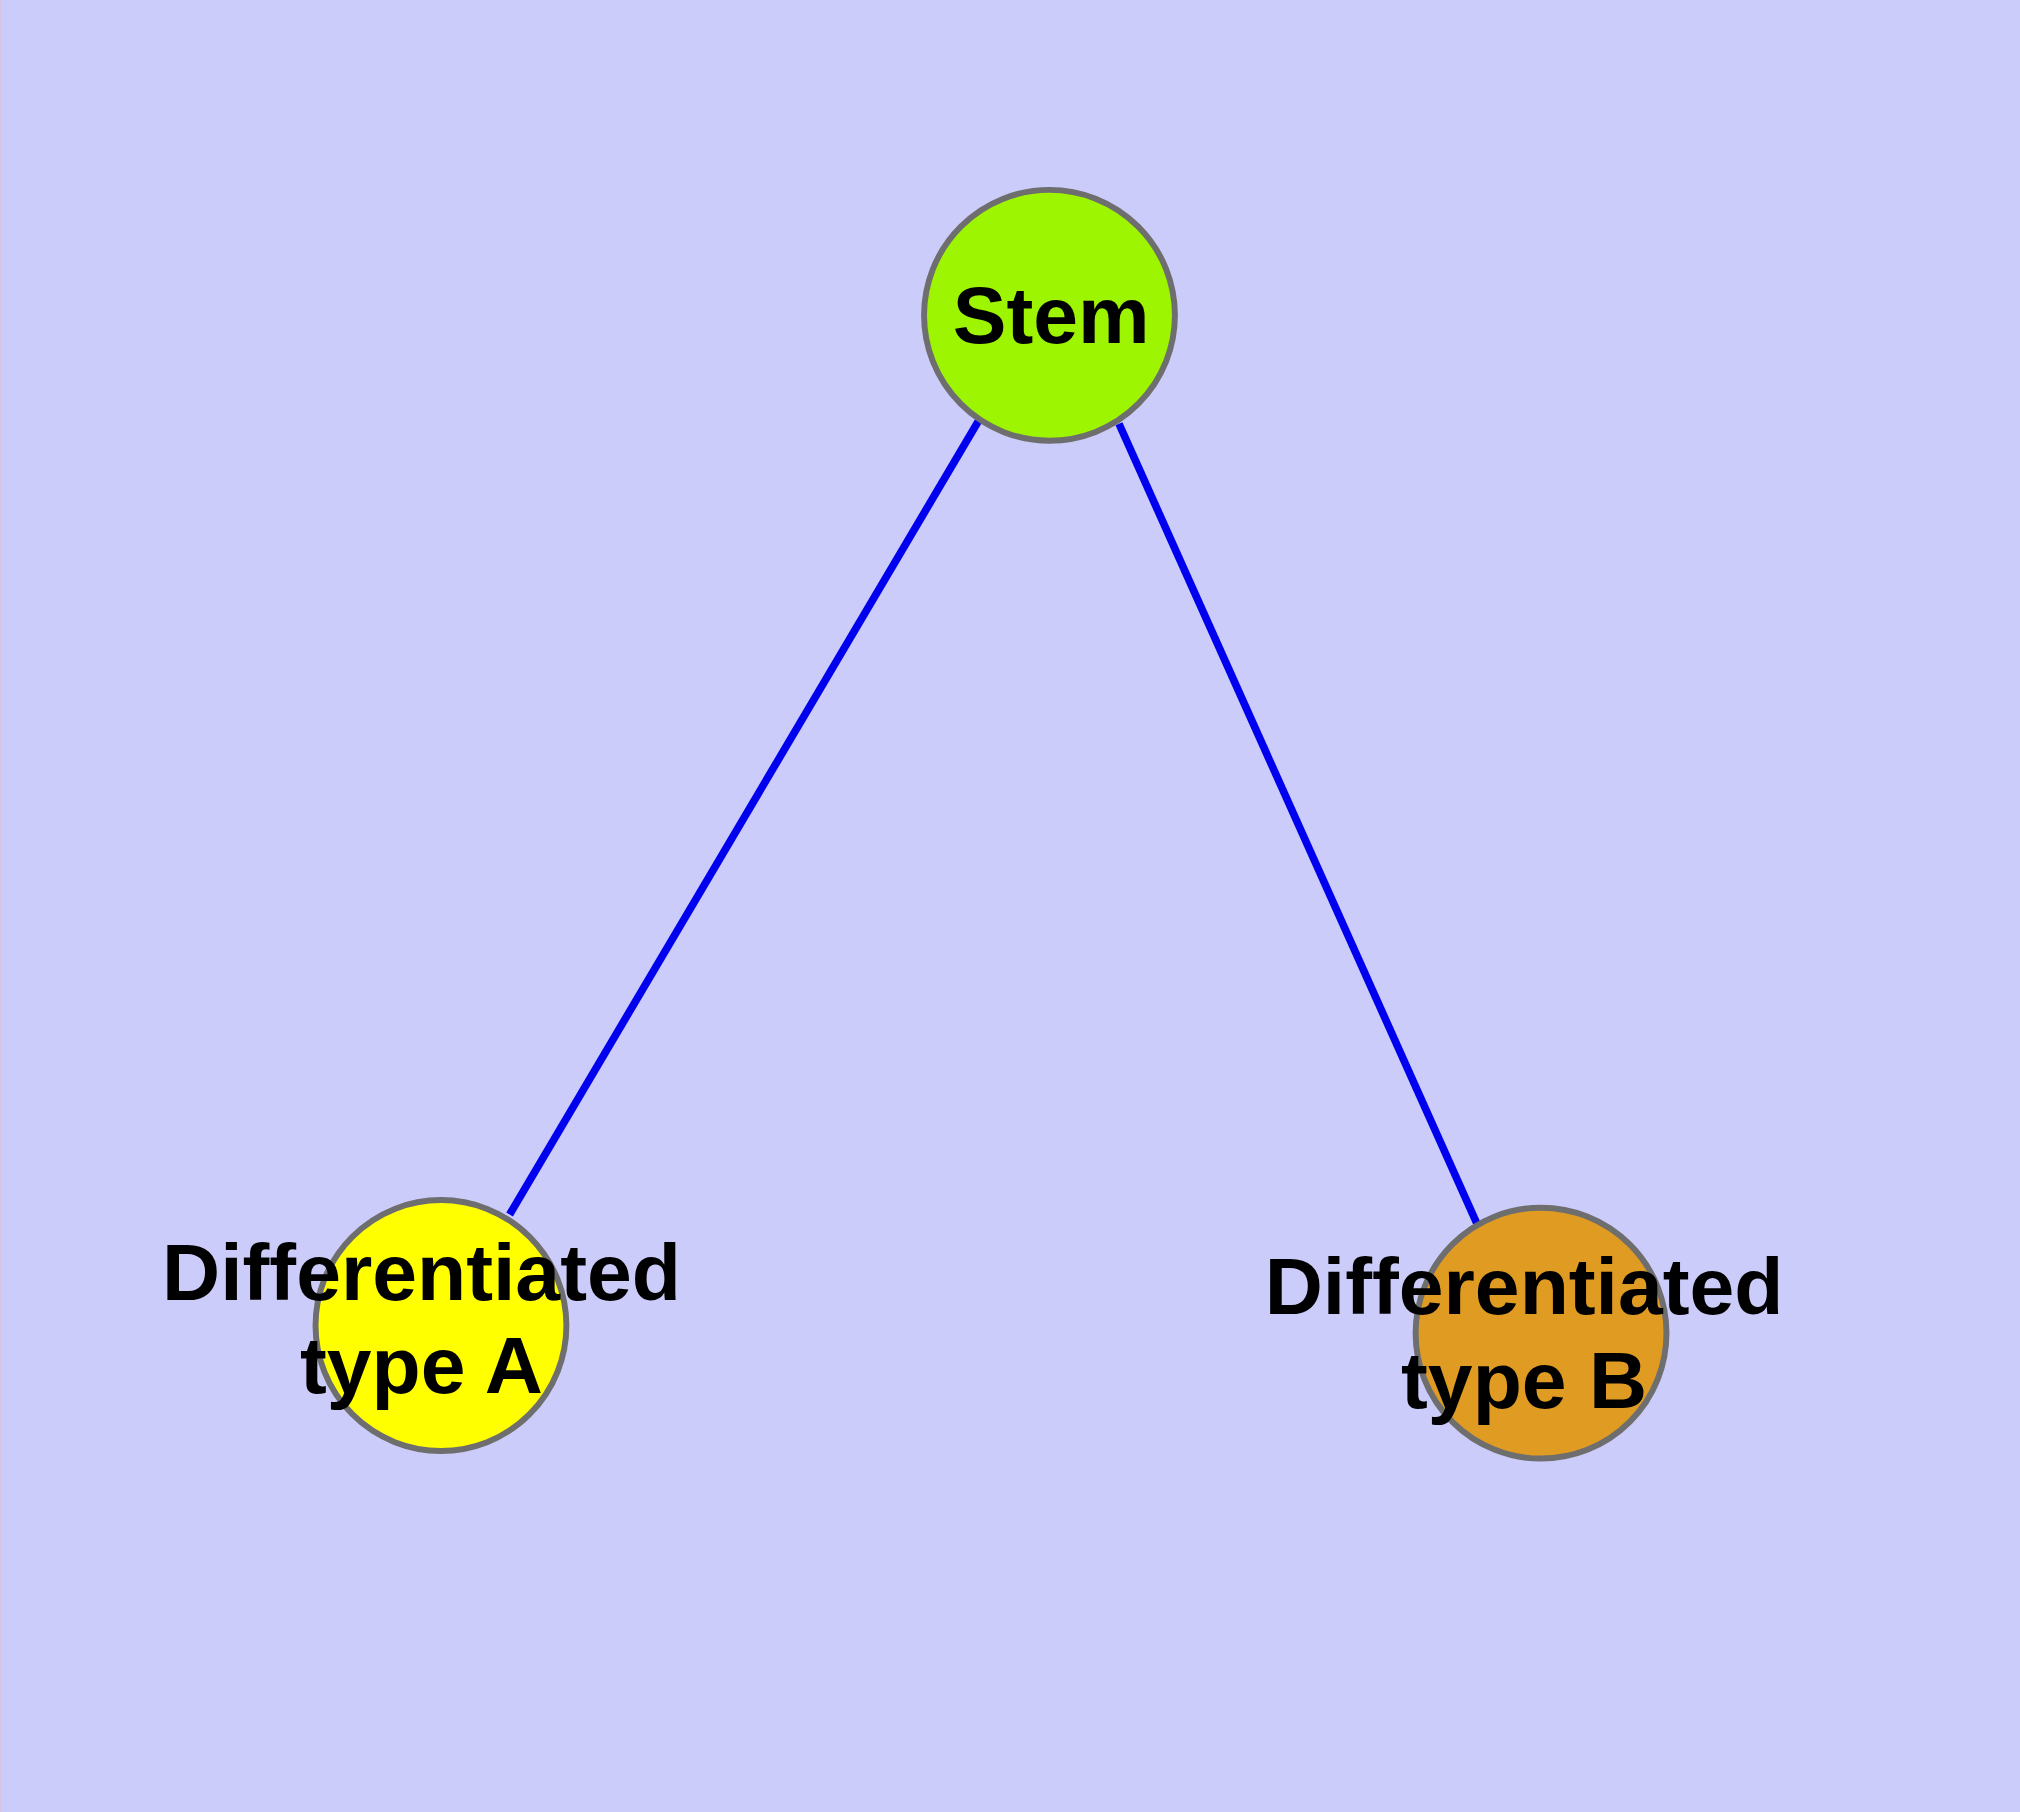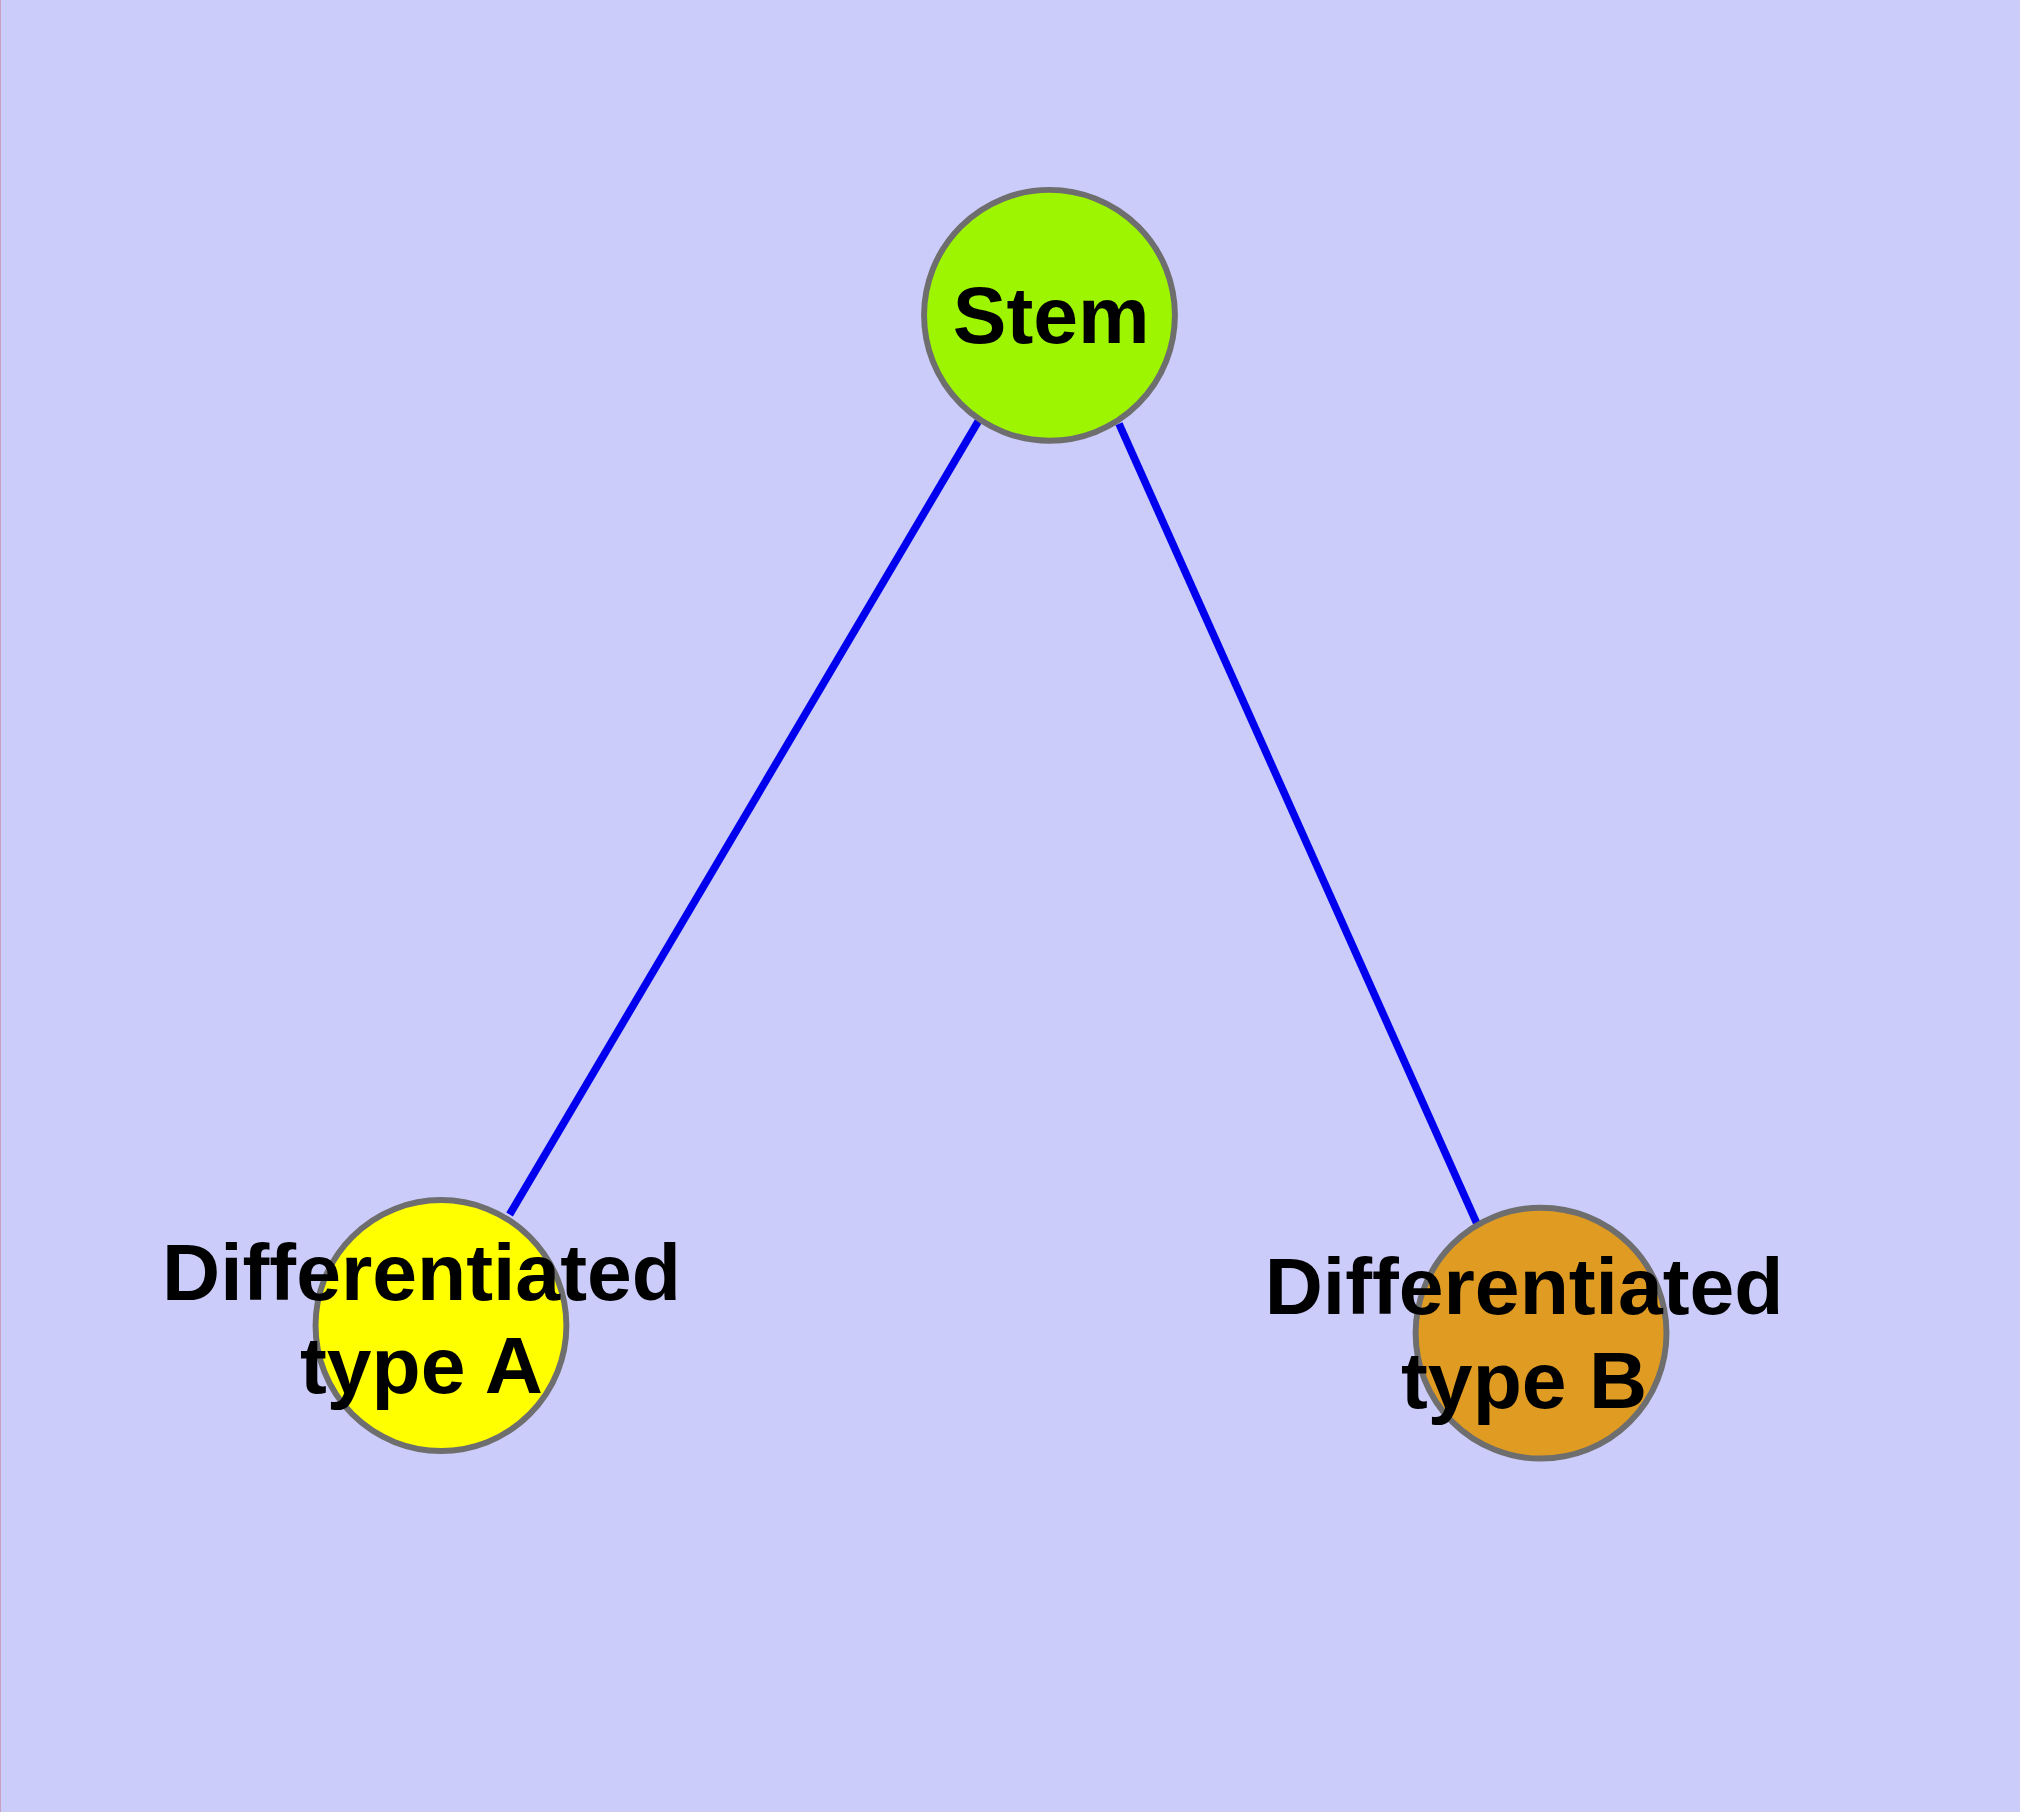--- a/index.html
+++ b/index.html
@@ -37,21 +37,21 @@
     fill: none;
   }
   .node-circle {
     stroke: #6e6e6e;
     stroke-width: 7;
   }
 </style>
 </head>
 <body>
 
-<div id="stage" style="width: 2021px; height: 1812px; background: #b91c1c;">
+<div id="stage" style="width: 2021px; height: 1812px; background: #fca5a5;">
   <svg id="graph-svg" viewBox="0 0 2384 2138">
 
     <rect x="0" y="0" width="2384" height="2138" fill="#ccccfa"></rect>
 
     <g>
       <line class="edge-line" x1="1154" y1="497" x2="601" y2="1433" stroke="#0000ee"></line>
       <line class="edge-line" x1="1320" y1="500" x2="1742" y2="1443" stroke="#0000ee"></line>
     </g>
 
     <g>

